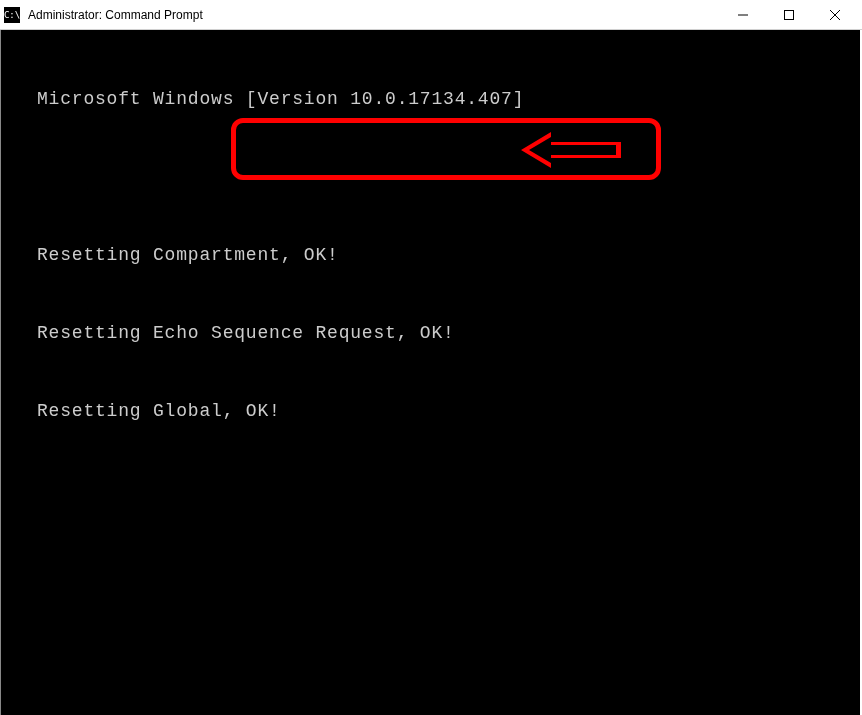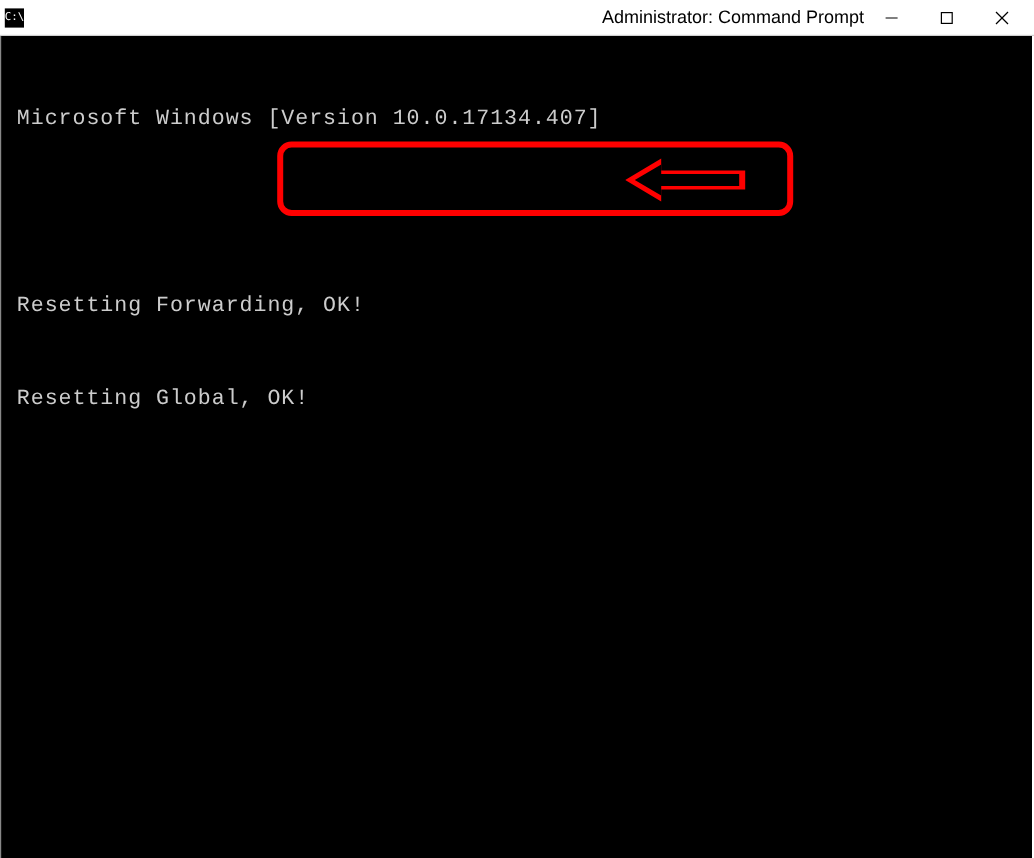--- a/index.html
+++ b/index.html
@@ -29,23 +29,22 @@
       margin-right: 8px;
       display: flex;
       align-items: center;
       justify-content: center;
       color: #fff;
       font-size: 9px;
       font-family: monospace;
     }
     .titlebar-title {
       flex: 1;
-      font-size: 15px;
+      font-size: 12px;
       color: #000;
-      text-align: right;
     }
     .titlebar-controls {
       display: flex;
       gap: 0;
     }
     .titlebar-btn {
       width: 46px;
       height: 28px;
       display: flex;
       align-items: center;
@@ -64,21 +63,22 @@
       font-family: Consolas, "Courier New", monospace;
       font-size: 18px;
       line-height: 26px;
       padding: 4px 0 0 0;
       white-space: pre;
       position: relative;
       letter-spacing: 0.8px;
       border-left: 1px solid #888;
     }
     .line {
-      padding: 0 13px;
+      padding: 0 24px;
+      margin-left: 12px;
     }
     .highlight-box {
       position: absolute;
       border: 5px solid #f00;
       border-radius: 12px;
       top: 88px;
       left: 230px;
       width: 430px;
       height: 62px;
       pointer-events: none;
@@ -112,21 +112,22 @@
           <line x1="1" y1="1" x2="11" y2="11" stroke="#000" stroke-width="1"></line>
           <line x1="11" y1="1" x2="1" y2="11" stroke="#000" stroke-width="1"></line>
         </svg>
     </div>
   </div>
 </div>
 
 <div class="console">
   <div class="line">Microsoft Windows [Version 10.0.17134.407]</div>
   <div class="line">&nbsp;</div>
-  <div class="line">Resetting Forwarding, OK!</div>
+  <div class="line">Resetting Compartment, OK!</div>
+  <div class="line">Resetting Echo Sequence Request, OK!</div>
   <div class="line">Resetting Global, OK!</div>
   
   
   
   
   
   
   
   
   

